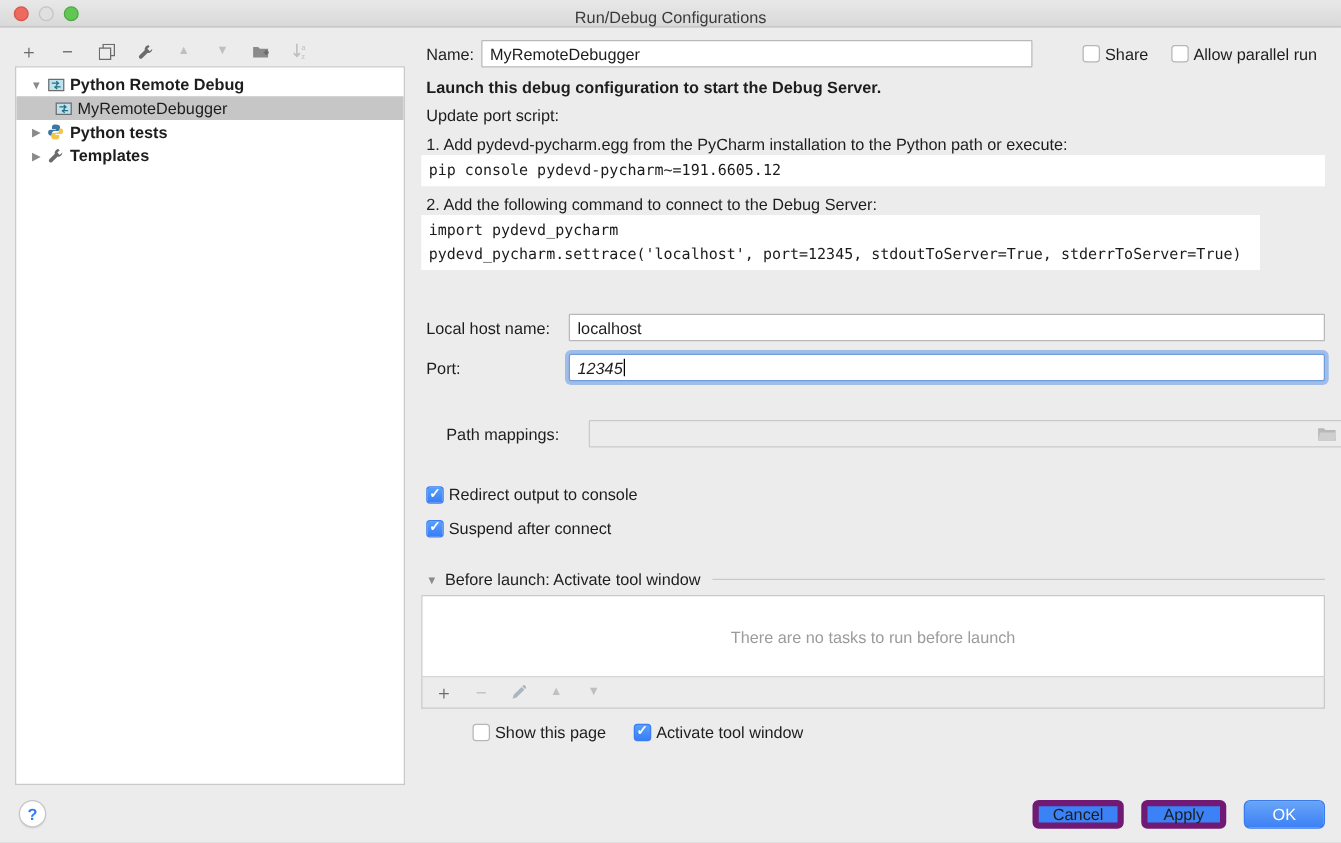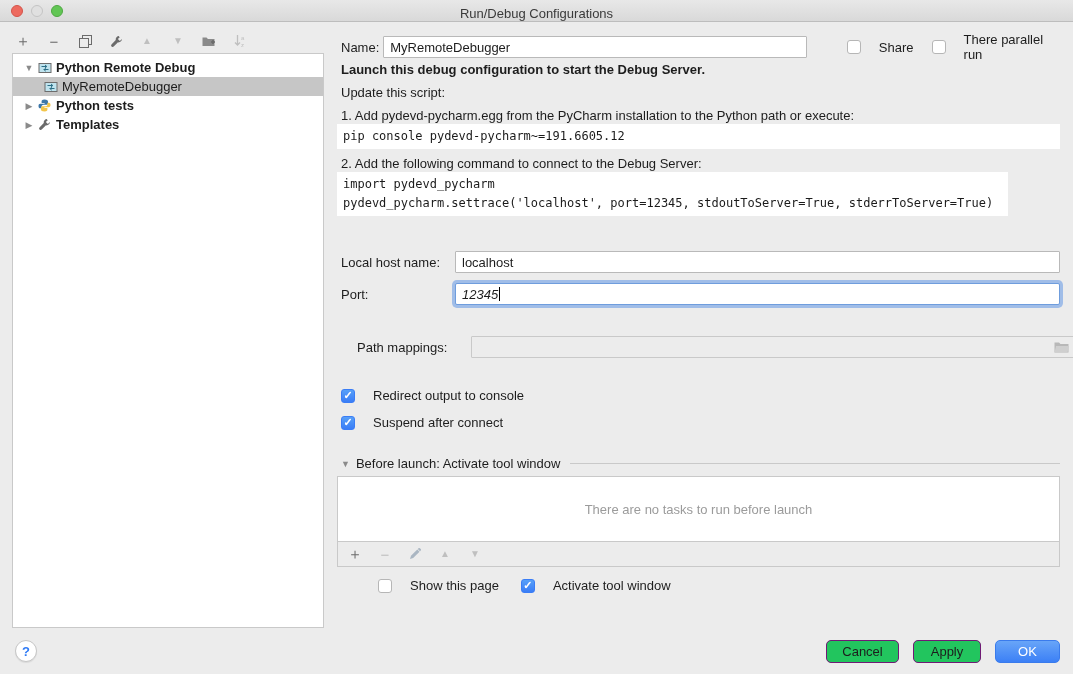--- a/index.html
+++ b/index.html
@@ -62,21 +62,21 @@
   }
   .tfield.disabled { background:#ececec; border:1px solid #c9c9c9; color:#8a8a8a; justify-content:space-between; }
   .caret { display:inline-block; width:1px; height:14px; background:#000; margin-left:1px; }
 
   .codeblock {
     background:#ffffff; font-family:"DejaVu Sans Mono", monospace;
     font-size:12px; color:#1b1b1b; padding:3px 6px; line-height:19px; white-space:pre;
   }
 
   
-  .cb { display:flex; align-items:center; gap:18px; cursor:default; }
+  .cb { display:flex; align-items:center; gap:4px; cursor:default; }
   .box {
     width:14px; height:14px; border-radius:3px; flex:none;
     background:#ffffff; border:1px solid #b6b6b6;
     display:flex; align-items:center; justify-content:center;
   }
   .box.checked {
     background:linear-gradient(#57a0f8,#3a7df6); border:1px solid #3a7df6;
     color:#fff; font-size:11px; font-weight:bold; line-height:1;
   }
 
@@ -88,21 +88,21 @@
     display:flex; align-items:center; justify-content:center;
   }
   .task-empty { color:#9b9b9b; font-size:13px; }
   .task-toolbar {
     background:#ececec; border:1px solid #c9c9c9; border-top:none;
     display:flex; align-items:center; gap:12px; padding-left:8px;
   }
 
   
   .btn {
-    height:23px; border:1px solid #701a75; border-radius:5px; background:#22c55e;
+    height:23px; border:5px solid #701a75; border-radius:5px; background:#3b82f6;
     font-size:13px; color:#1d1d1d; display:flex; align-items:center; justify-content:center;
     font-family:"Liberation Sans", sans-serif;
   }
   .btn.primary {
     background:linear-gradient(#68a5f8,#3c80f6); border:1px solid #3a7bec; color:#ffffff;
   }
   .help-btn {
     width:22px; height:22px; border-radius:50%; background:#fff; border:1px solid #c6c6c6;
     color:#2f7bf6; font-size:13px; font-weight:bold;
     display:flex; align-items:center; justify-content:center;
@@ -201,26 +201,26 @@
       <label class="flabel" style="width:44px;">Name:</label>
       <div class="tfield" style="width:441px;">
         <span>MyRemoteDebugger</span>
       </div>
       <div class="cb" style="margin-left:40px;">
         <span class="box"></span>
         <span>Share</span>
       </div>
       <div class="cb" style="margin-left:18px;">
         <span class="box"></span>
-        <span>There parallel run</span>
+        <span>Allow parallel run</span>
       </div>
     </div>
 
     <div class="abs" style="left:4px; top:62px;font-weight:bold;">Launch this debug configuration to start the Debug Server.</div>
-    <div class="abs" style="left:4px; top:85px;">Update this script:</div>
+    <div class="abs" style="left:4px; top:85px;">Update port script:</div>
     <div class="abs" style="left:4px; top:108px;">1. Add pydevd-pycharm.egg from the PyCharm installation to the Python path or execute:</div>
     <div class="abs codeblock" style="left:0; top:124px; width:723px;">pip console pydevd-pycharm~=191.6605.12</div>
     <div class="abs" style="left:4px; top:156px;">2. Add the following command to connect to the Debug Server:</div>
     <div class="abs codeblock" style="left:0; top:172px; width:671px;"><span>import pydevd_pycharm</span><br><span>pydevd_pycharm.settrace('localhost', port=12345, stdoutToServer=True, stderrToServer=True)</span></div>
 
     <div class="abs frow" style="left:4px; top:251px; width:719px;">
       <label class="flabel" style="width:114px;">Local host name:</label>
       <div class="tfield" style="flex:1;">
         <span>localhost</span>
       </div>

